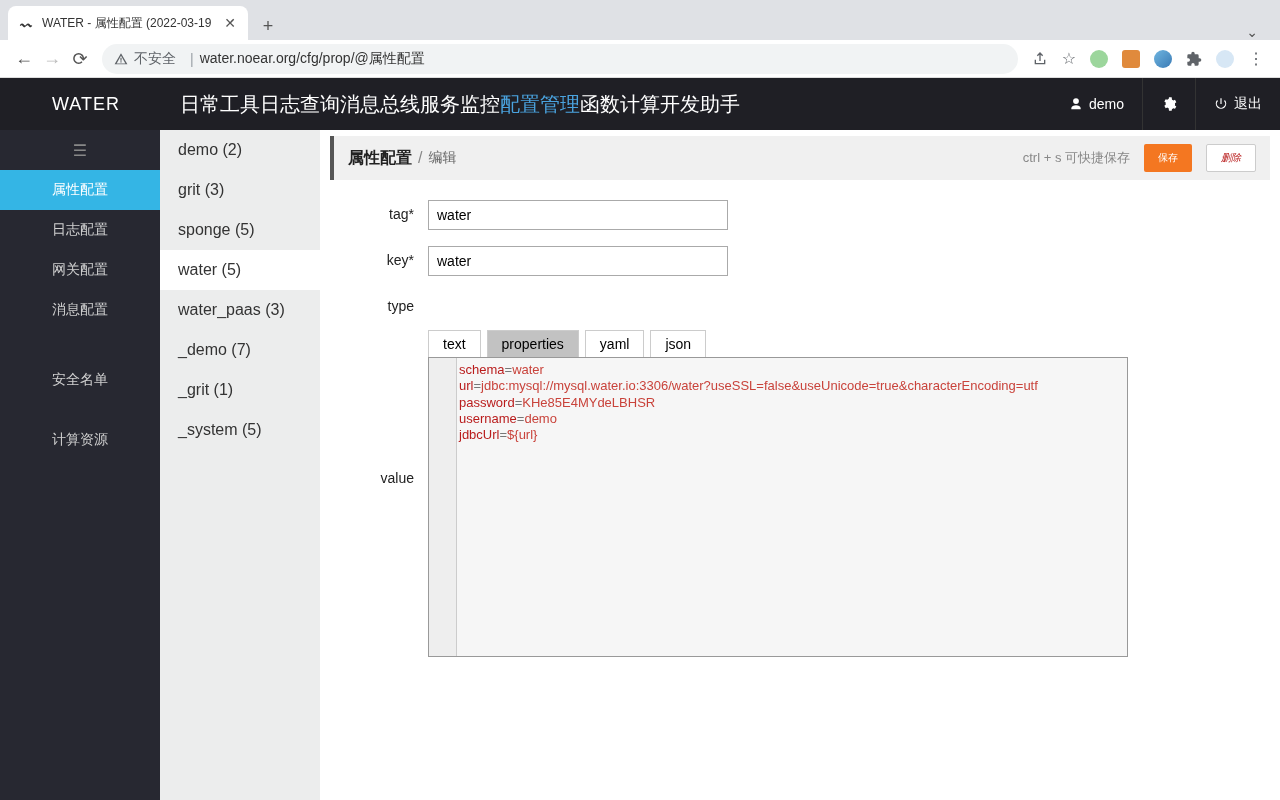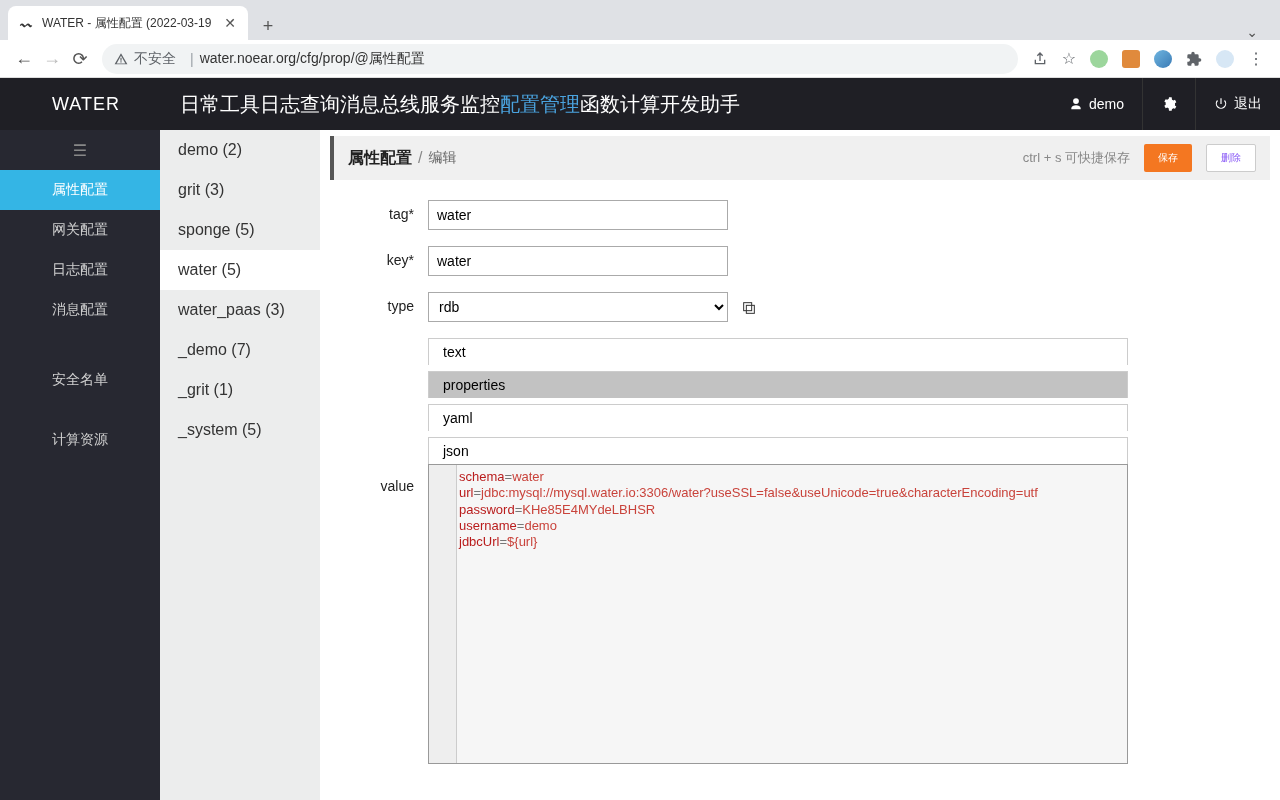--- a/index.html
+++ b/index.html
@@ -50,32 +50,32 @@
 
 .main { flex:1; background:#fff; padding:0; overflow:auto;}
 .page-bar { margin: 6px 10px 20px 10px; background:#f0f0f0; border-left:4px solid #555; height:44px; display:flex; align-items:center; padding:0 14px;}
 .page-title { font-size:16px; font-weight:600; color:#222;}
 .page-sep { margin:0 6px; color:#888;}
 .page-sub { font-size:14px; color:#666;}
 .page-bar-right { margin-left:auto; display:flex; align-items:center; gap:14px; font-size:13px;}
 .hint { color:#888;margin-left:44px;}
 .btn { height:28px; padding:0 14px; border-radius:2px; display:flex; align-items:center; cursor:pointer; font-size:10px;}
 .btn-primary { background:#f47721; color:#fff;}
-.btn-default { background:#fff; border:1px solid #ccc; color:#8b5cf6;}
+.btn-default { background:#fff; border:1px solid #ccc; color:#b91c1c;font-style:italic;}
 
 .form { padding: 0 20px; }
 .form-row { display:flex; align-items:flex-start; margin-bottom:16px;}
 .form-label { width:88px; text-align:right; padding-right:14px; font-size:14px; color:#222; padding-top:6px;}
 .form-field { display:flex; align-items:center; gap:10px;}
 .inp { width:300px; height:30px; border:1px solid #aaa; padding:0 8px; font-size:14px; font-family:inherit;}
 .sel { width:300px; height:30px; border:1px solid #aaa; padding:0 6px; font-size:14px; background:#fff;}
 .copy-icon { width:22px; height:22px; display:flex; align-items:center; justify-content:center; color:#444; position:relative; top:1px;}
 
 .editor-wrap { display:flex; flex-direction:column; }
-.format-tabs { display:flex; gap:6px; margin-bottom:0;flex-direction:column;}
+.format-tabs { display:flex; gap:6px; margin-bottom:0;}
 .ftab { border:1px solid #ccc; border-bottom:none; padding:5px 14px; font-size:14px; background:#fff; cursor:pointer;}
 .ftab.active { background:#c2c2c2; }
 .editor { width:700px; height:300px; border:1px solid #999; display:flex; font-family: Menlo, Consolas, monospace; font-size:13px; background:#f6f6f6;}
 .gutter { width:28px; background:#eee; border-right:1px solid #ccc;}
 .code { flex:1; padding:4px 2px; white-space:pre; overflow:hidden; background:#f6f6f6; color:#333; line-height:1.25;}
 .code .k { color:#b91c1c; }
 .code .eq { color:#777; }
 .code .v { color:#c9433b; }
 
 svg { display:block; }
@@ -160,22 +160,22 @@
       </div>
     </div>
   </div>
 
   <div class="app-body">
 
     <div class="sidebar-l">
       <div class="sidebar-toggle">☰</div>
       <div id="sl-group1">
           <div class="sl-item active">属性配置</div>
+          <div class="sl-item">日志配置</div>
           <div class="sl-item">网关配置</div>
-          <div class="sl-item">日志配置</div>
           <div class="sl-item">消息配置</div>
         </div>
       <div class="sl-gap"></div>
       <div id="sl-group2">
           <div class="sl-item" style="height: 60px;">安全名单</div>
           <div class="sl-item" style="height: 60px;">计算资源</div>
         </div>
     </div>
 
     <div class="sidebar-m" id="sm-list">
@@ -213,29 +213,20 @@
             </div>
         </div>
         <div class="form-row">
           <div class="form-label">key*</div>
           <div class="form-field">
               <input class="inp" value="water" style="">
             </div>
         </div>
         <div class="form-row">
           <div class="form-label">type</div>
-          <div class="form-field">
-            <select class="sel" id="type-select"><option>rdb</option></select>
-            <span class="copy-icon">
-              <svg width="16" height="16" viewBox="0 0 24 24">
-                  <rect x="8" y="8" width="12" height="12" fill="none" stroke="#333" stroke-width="1.5"></rect>
-                  <rect x="4" y="4" width="12" height="12" fill="none" stroke="#333" stroke-width="1.5"></rect>
-                </svg>
-            </span>
-          </div>
         </div>
         <div class="form-row">
           <div class="form-label" style="padding-top:140px;">value</div>
           <div class="editor-wrap">
             <div class="format-tabs" id="ftabs">
                 <div class="ftab">text</div>
                 <div class="ftab active">properties</div>
                 <div class="ftab">yaml</div>
                 <div class="ftab">json</div>
               </div>

